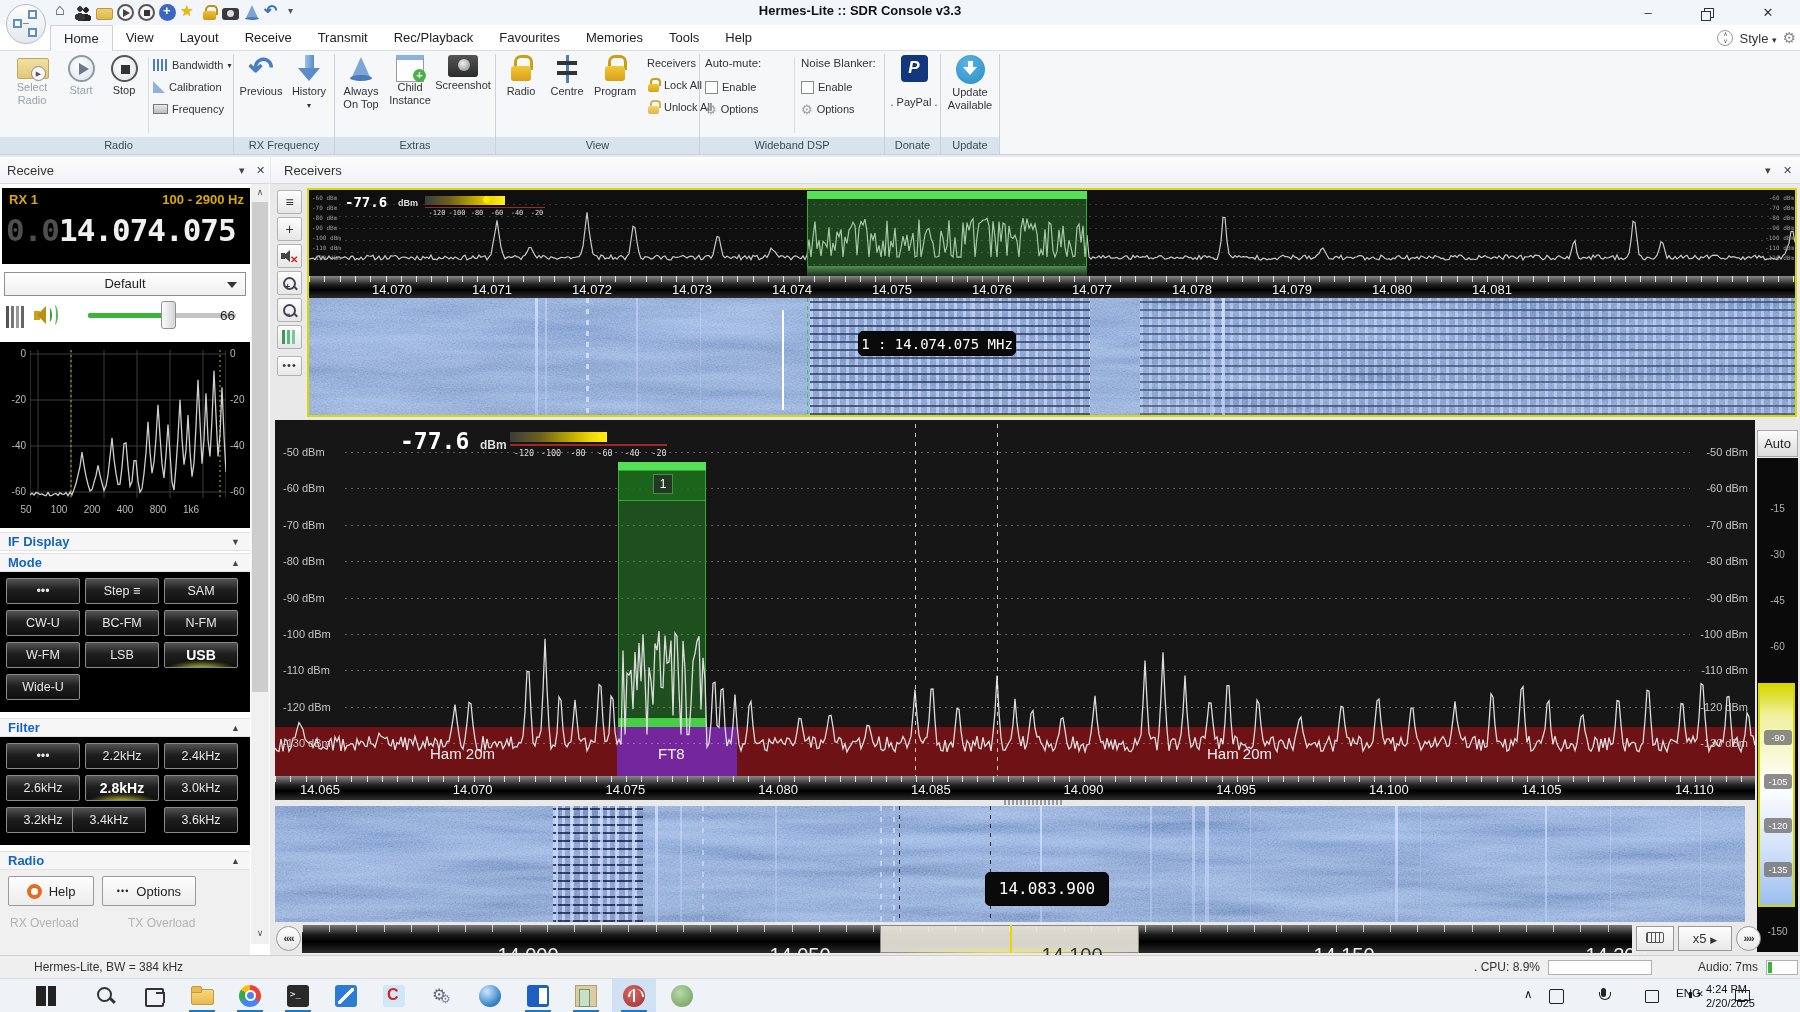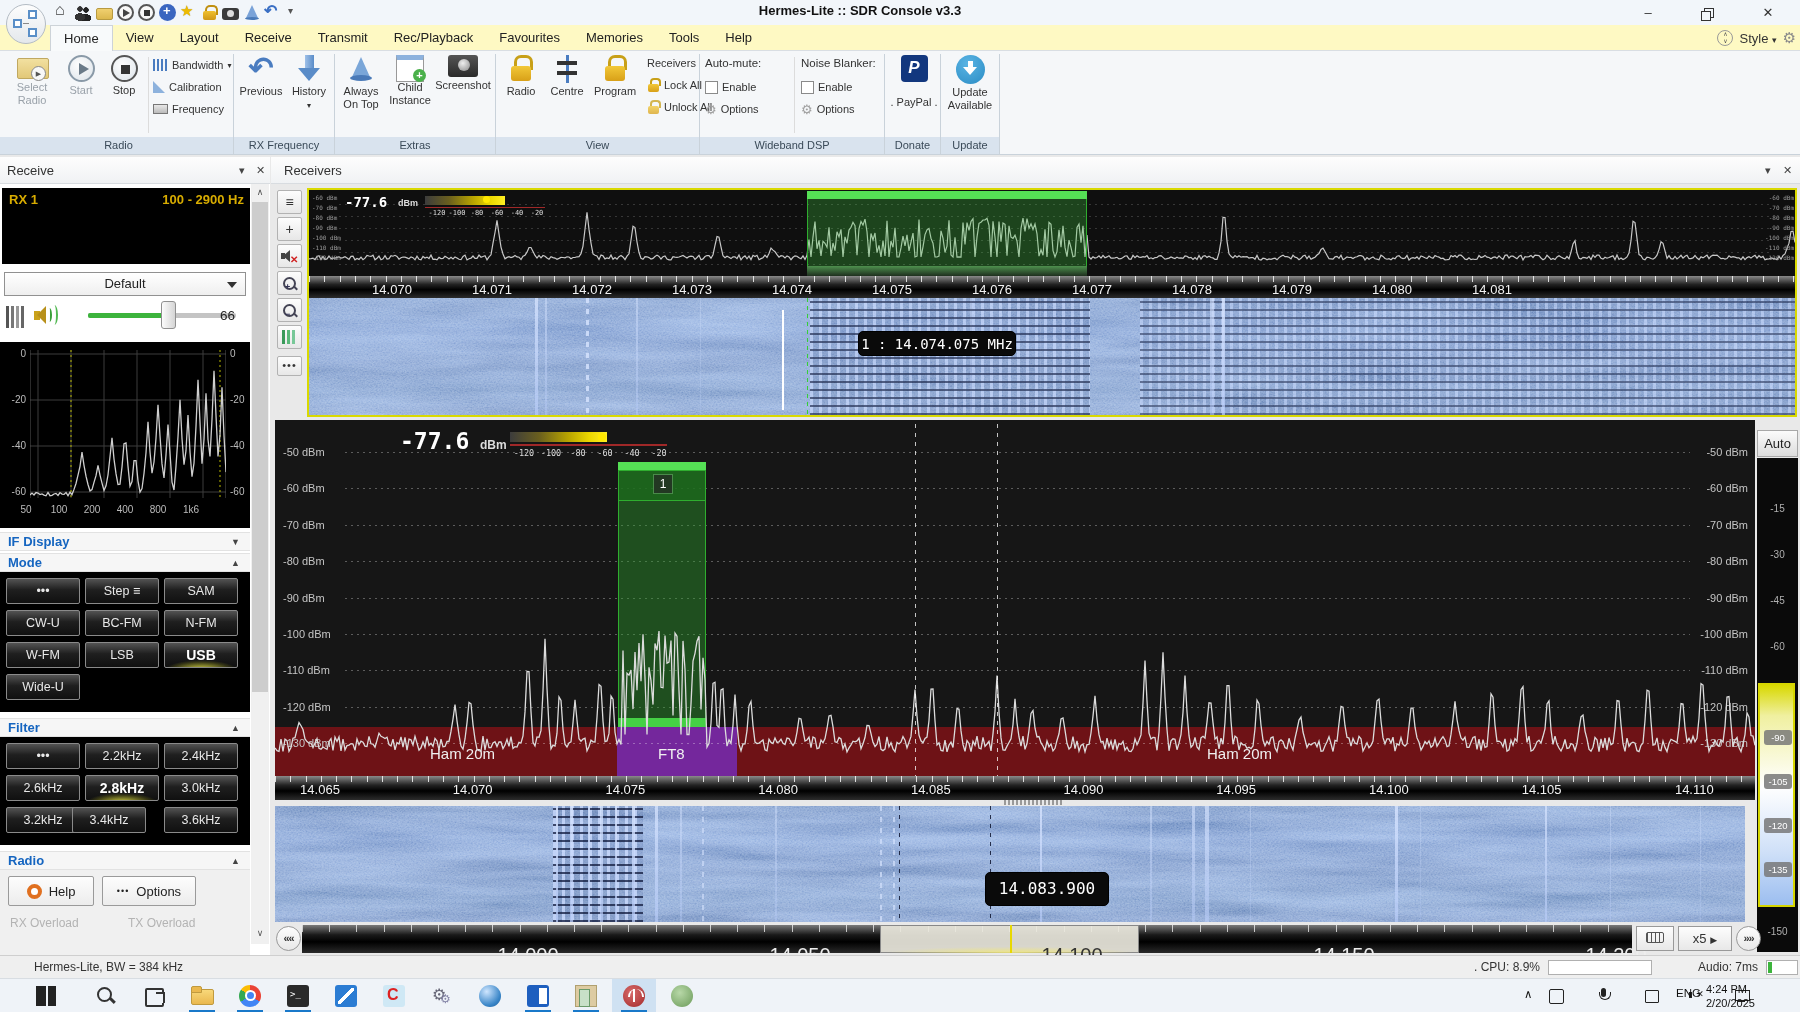--- a/index.html
+++ b/index.html
@@ -30,21 +30,21 @@
 .qi-camera{background:#3a3a3a;border-radius:3px;height:12px !important;margin-top:3px}
 .qi-camera::before{content:"";position:absolute;left:5px;top:2px;width:7px;height:7px;border-radius:50%;background:#ddd}
 .qi-antenna::before{content:"";position:absolute;left:3px;top:1px;border-bottom:13px solid #7aa3d8;border-left:6px solid transparent;border-right:6px solid transparent}
 .qi-antenna::after{content:"";position:absolute;left:2px;top:13px;width:14px;height:3px;background:#4a7ab8;border-radius:50%}
 .qi-undo::before{content:"↶";position:absolute;left:0;top:-3px;font-size:16px;font-weight:bold;color:#3a6fc4}
 .qi-more::before{content:"▾";position:absolute;left:3px;top:1px;font-size:10px;color:#555}
 
 #btn-max::before{content:"";position:absolute;left:11px;top:3px;width:8px;height:8px;border:1px solid #333}
 #btn-max::after{content:"";position:absolute;left:8px;top:6px;width:8px;height:8px;border:1px solid #333;background:#f2f6fa}
 
-#tabrow{left:0;top:25px;width:1800px;height:26px;background:#fef9c3;border-bottom:1px solid #d9dee3}
+#tabrow{left:0;top:25px;width:1800px;height:26px;background:#ffffff;border-bottom:1px solid #d9dee3}
 #tabs{position:absolute;left:50px;top:0;height:26px;display:flex}
 .tab{padding:5px 13px 4px;font-size:13px;color:#222;cursor:default}
 .tab.active{background:#f8fafb;border:1px solid #cdd3d8;border-bottom:none}
 #tabrt{position:absolute;right:4px;top:4px;display:flex;align-items:center;gap:6px;font-size:13px;color:#333}
 #chevcirc{width:16px;height:16px;border:1px solid #999;border-radius:50%;font-size:6px;color:#555;text-align:center;line-height:7px}
 .gear{color:#8a8a8a;font-size:15px}
 
 #ribbon{left:0;top:51px;width:1800px;height:104px;background:#f5f7f9;border-bottom:1px solid #c9d2da}
 .rgsep{position:absolute;top:3px;width:1px;height:100px;background:#c9d2da}
 #grouplabels{position:absolute;left:0;top:86px;width:1000px;height:17px;background:#d9e3ee}
@@ -398,20 +398,21 @@
   <div class="abs dockhead" style="left:271px;width:1529px">
     <span class="t" style="left:13px">Receivers</span>
     <span class="hbtn" style="left:1494px">▾</span>
     <span class="hbtn" style="left:1512px">✕</span>
   </div>
 
   <div class="abs" id="leftpanel">
     <div class="abs" id="rxdisp">
       <div class="abs amber" style="left:7px;top:4px">RX 1</div>
       <div class="abs amber nw" style="left:120px;top:4px;width:122px;text-align:right">100 - 2900 Hz</div>
+      <div class="abs nw" id="bigfreq"><span class="dim">0.0</span><span>14.074.075</span></div>
     </div>
     <div class="abs" id="profile"><span>Default</span><span class="dd"></span></div>
     <div class="abs eqbars"></div>
     <div class="speaker">
       <span class="sparc" style="left:13px;top:4px;width:5px;height:14px;border-right-color:#3aa03a"></span>
       <span class="sparc" style="left:17px;top:1px;width:7px;height:20px;border-right-color:#52b852"></span>
     </div>
     <div class="abs" style="left:88px;top:129px;width:148px;height:5px;background:#c4c4c4;border-radius:2px"></div>
     <div class="abs" style="left:88px;top:129px;width:76px;height:5px;background:#3cb43c;border-radius:2px"></div>
     <div class="abs" style="left:161px;top:117px;width:15px;height:28px;background:linear-gradient(90deg,#fcfcfc,#d5d5d5);border:1px solid #909090;border-radius:3px"></div>

